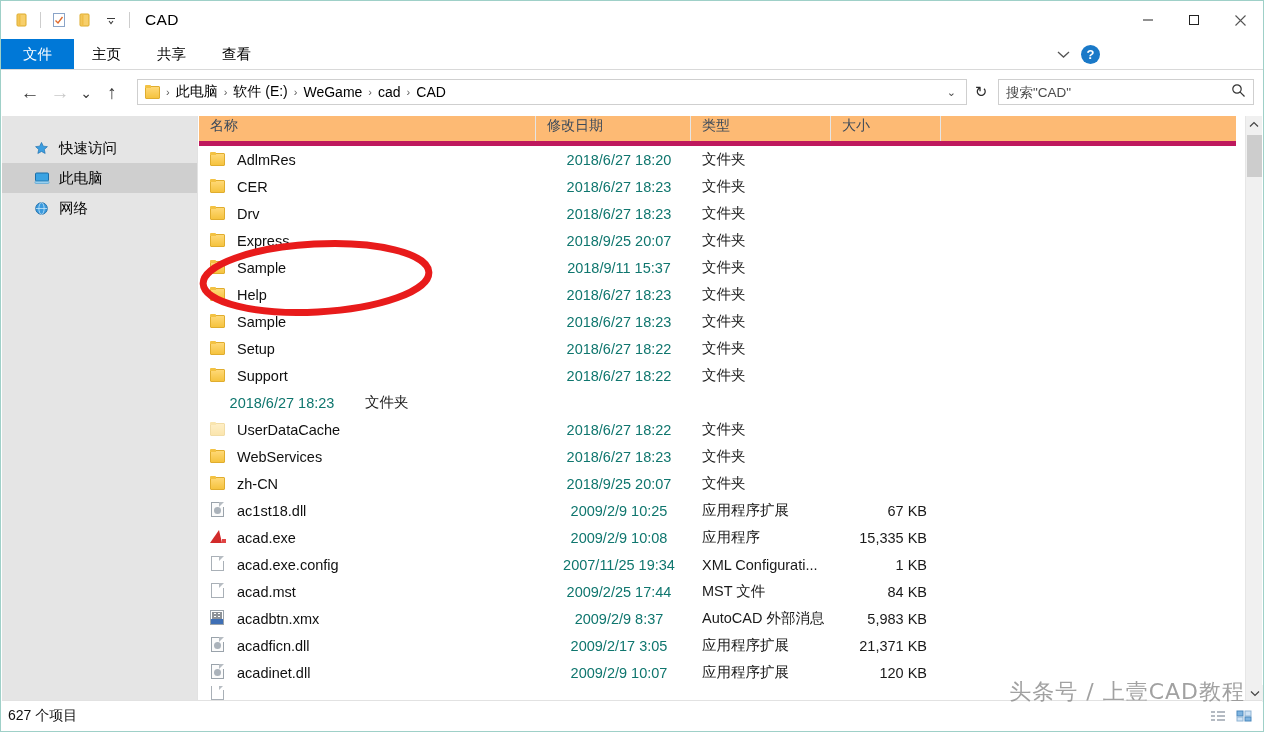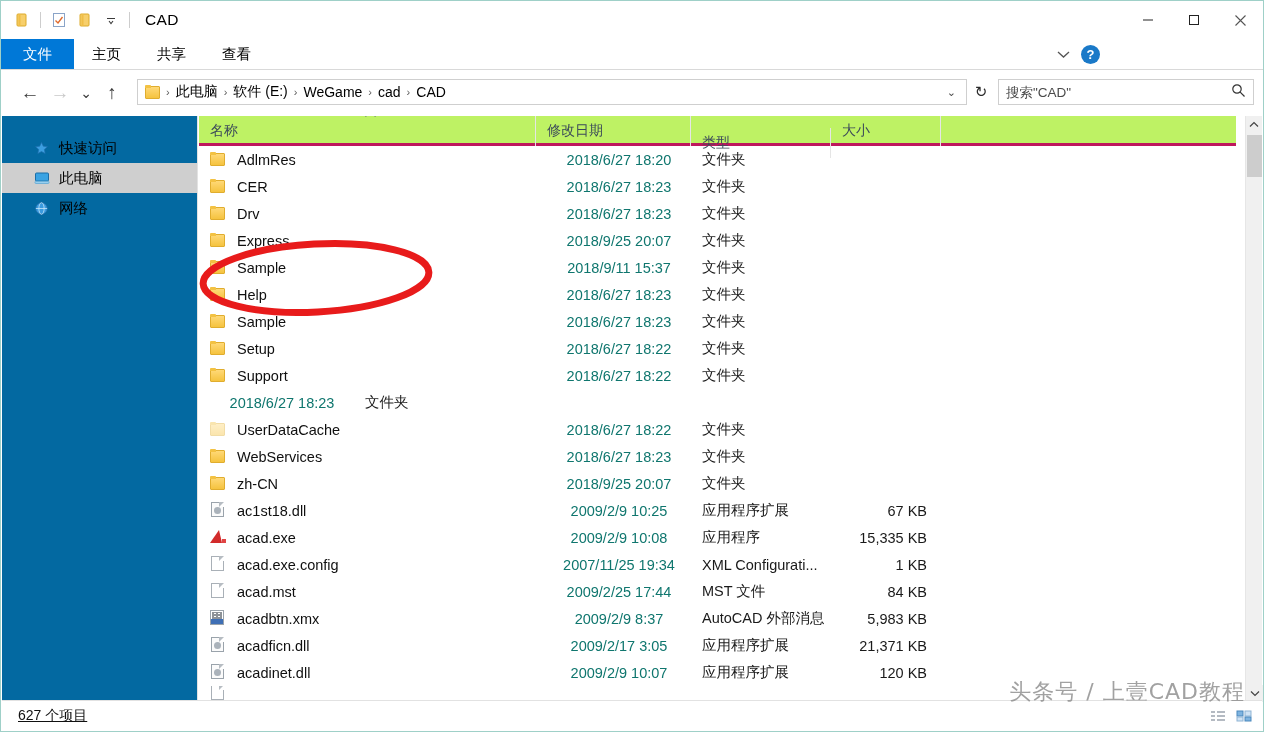--- a/index.html
+++ b/index.html
@@ -99,38 +99,38 @@
   }
   .searchbox input {
     border: 0; outline: 0; flex: 1; font-size: 13.5px; color: #333;
     font-family: "Liberation Sans", sans-serif; background: transparent;
   }
   .searchbox input::placeholder { color: #4a4a4a; }
 
   
   .navpane {
     position: absolute; left: 1px; top: 115px; width: 196px; height: 586px;
-    background: #0369a1; border-right: 1px solid #e2e2e2;
+    background: #e5e5e5; border-right: 1px solid #e2e2e2;
     padding-top: 17px;
   }
   .nav-item {
     height: 30px; display: flex; align-items: center; padding-left: 31px; gap: 9px;
     font-size: 14.5px; color: #000;
   }
   .nav-item.selected { background: #cfcfcf; }
   .nav-ico { width: 17px; height: 17px; display: flex; align-items: center; justify-content: center; }
 
   
   .listpane {
     position: absolute; left: 198px; top: 115px; width: 1037px; height: 586px;
     background: #ffffff; overflow: hidden;
   }
   .colhead {
-    position: relative; height: 30px; display: flex; align-items: flex-start;
-    border-bottom: 3px solid #be185d; background: #bef264;
+    position: relative; height: 30px; display: flex; align-items: flex-end;
+    border-bottom: 5px solid #be185d; background: #fdba74;
   }
   .col {
     font-size: 14px; color: #3c4a5a; height: 30px;
     display: flex; align-items: center; padding-left: 11px;
     border-right: 1px solid #e5e5e5; position: relative;
   }
   .col.name { width: 337px; }
   .col.date { width: 155px; }
   .col.type { width: 140px; margin-top: 12px; }
   .col.size { width: 110px; }
@@ -224,22 +224,22 @@
   .vs-thumb {
     position: absolute; left: 1px; top: 19px; width: 15px; height: 42px;
     background: #cdcdcd;
   }
   .vs-btn.down { position: absolute; bottom: 0; width: 17px; }
 
   
   .statusbar {
     position: absolute; left: 1px; bottom: 1px; width: 1260px; height: 30px;
     background: #ffffff; border-top: 1px solid #e2e2e2;
-    display: flex; align-items: center; padding-left: 16px;
-    font-size: 14px; color: #111; text-decoration: underline;
+    display: flex; align-items: center; padding-left: 6px;
+    font-size: 14px; color: #111;
   }
   .view-btns {
     position: absolute; right: 8px; bottom: 5px; display: flex; gap: 6px; align-items: center;
   }
   .view-btn { width: 20px; height: 18px; display: flex; align-items: center; justify-content: center; }
 
   
   .annot { position: absolute; left: 0; top: 0; pointer-events: none; }
 
   

